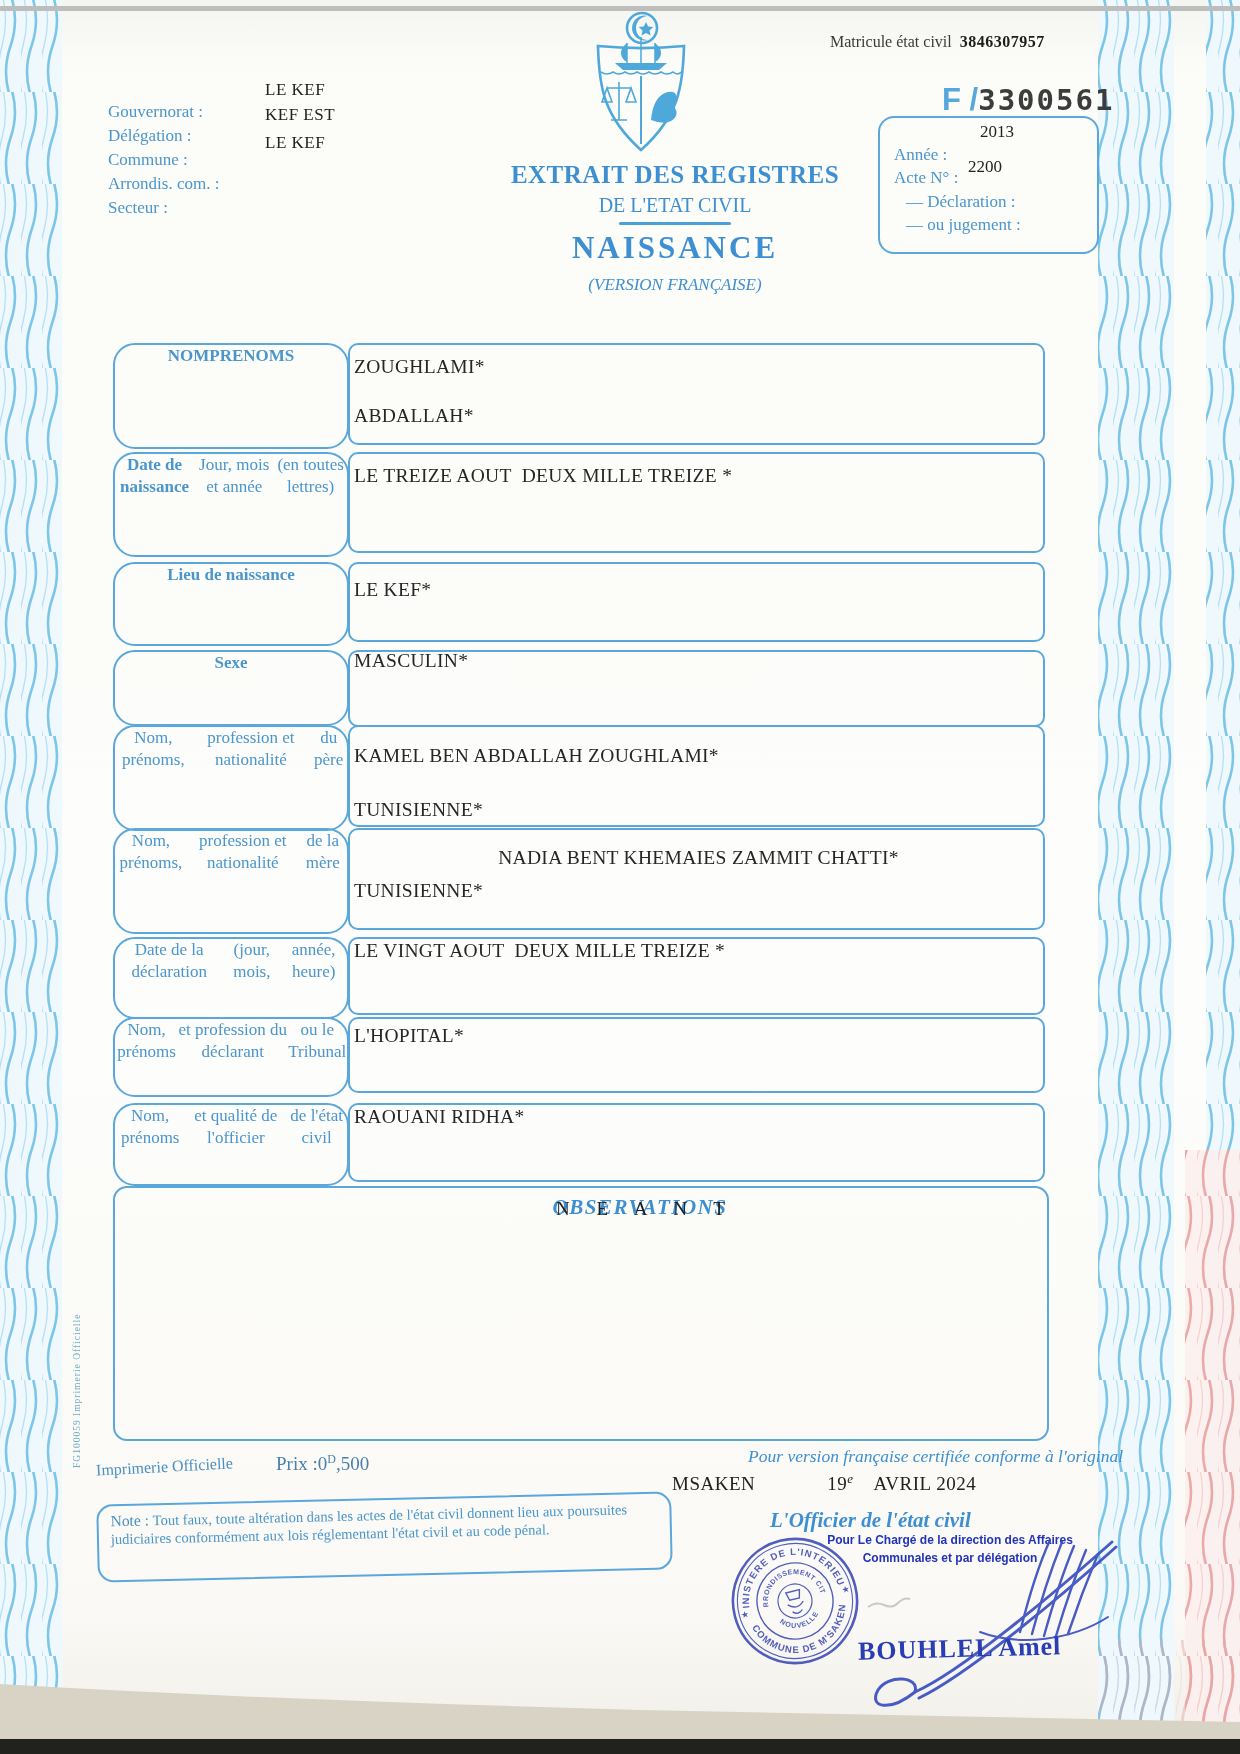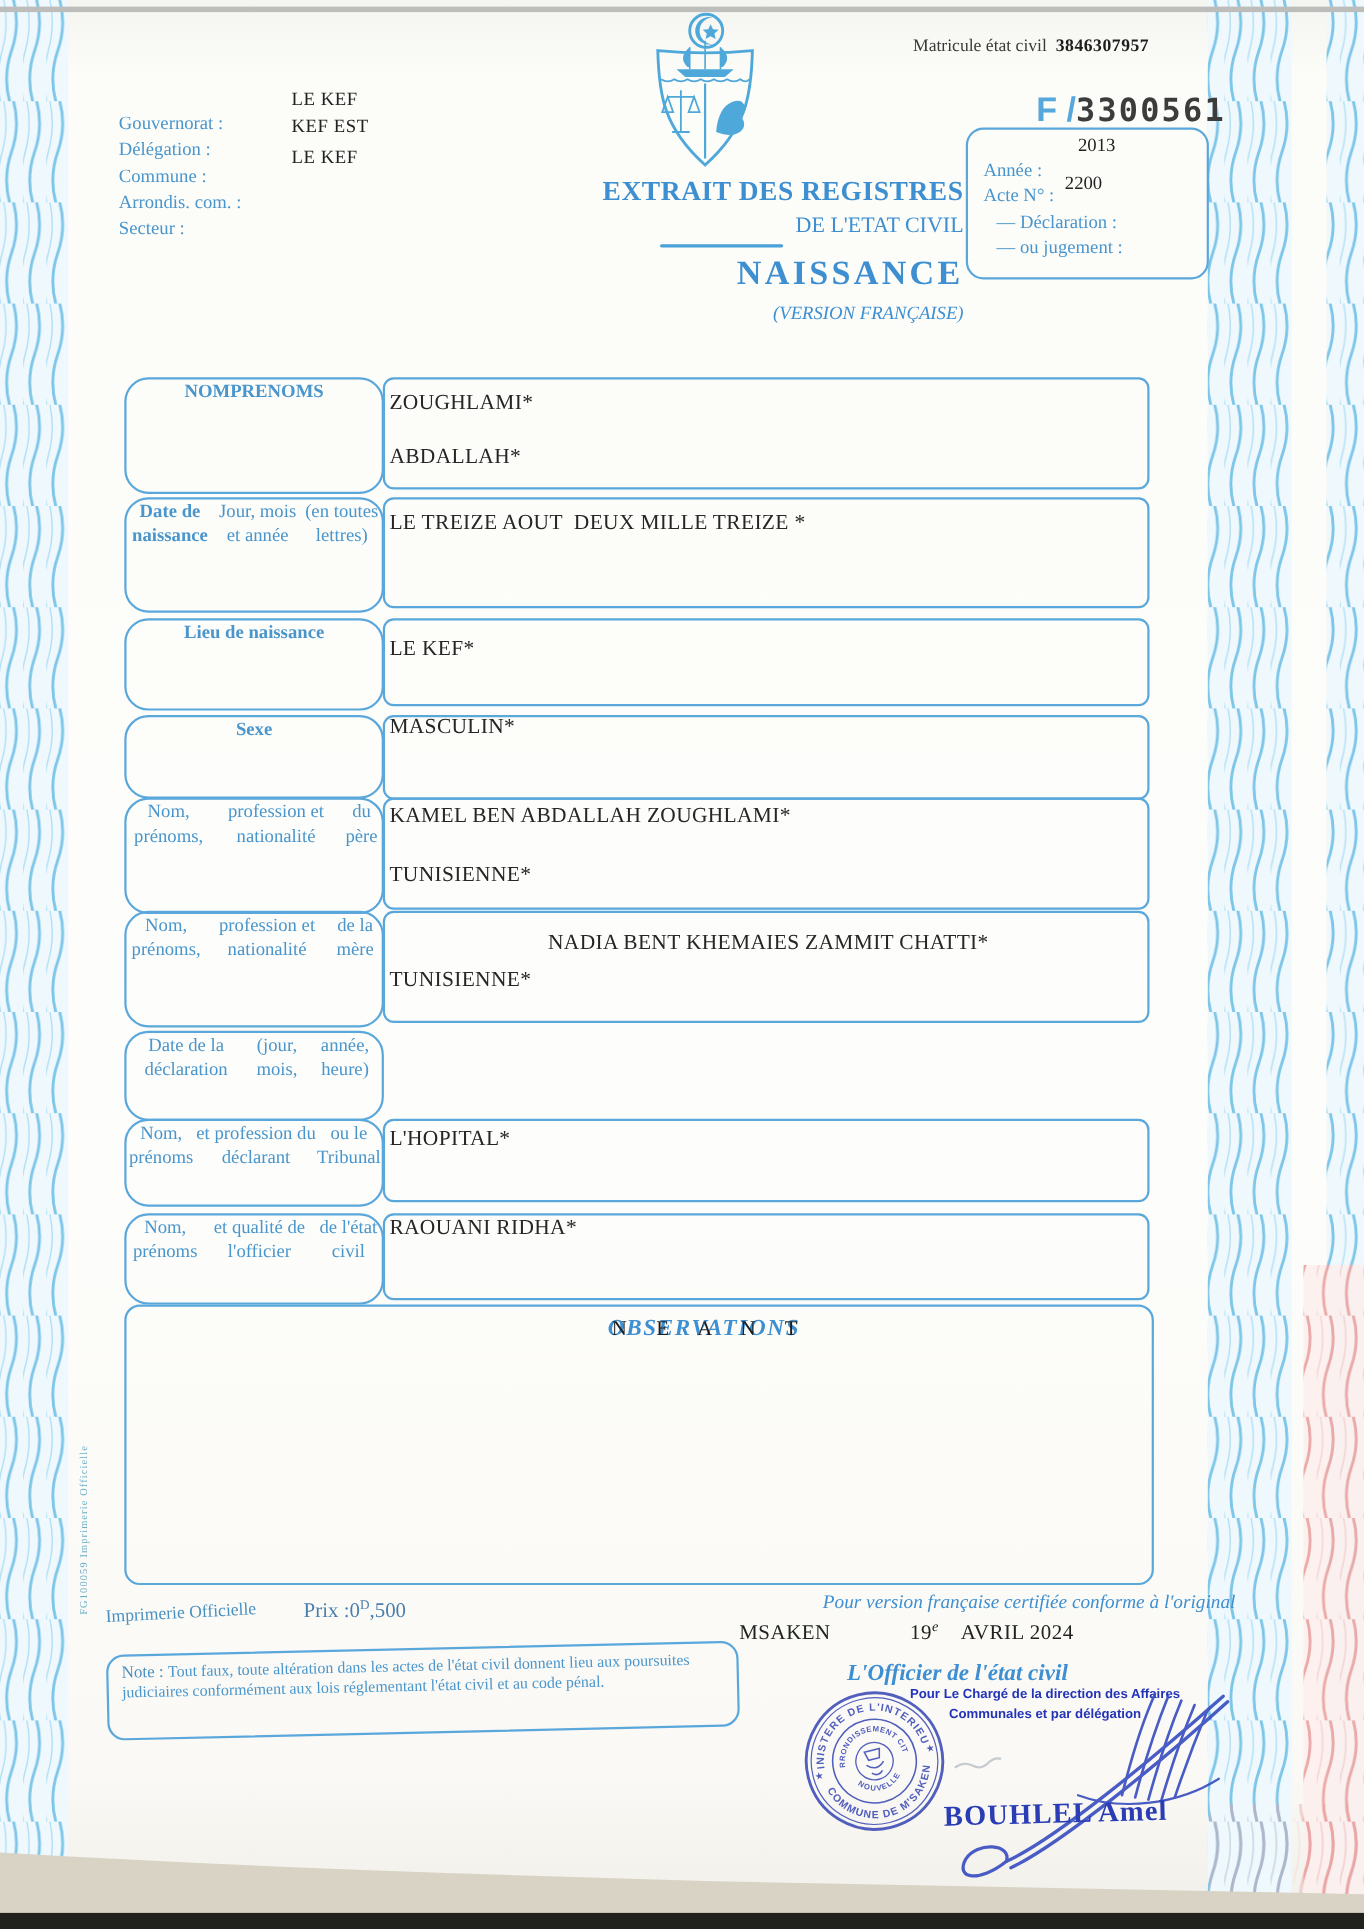--- a/index.html
+++ b/index.html
@@ -18,21 +18,21 @@
   .matricule b{color:#1d1d1d;letter-spacing:.5px;}
   .serial{left:918px;top:64px;white-space:pre;}
   .serial .f{font-family:"Liberation Sans",sans-serif;font-size:31px;font-weight:bold;color:#56a8dc;}
   .serial .num{font-family:"DejaVu Sans Mono",monospace;font-size:29px;font-weight:bold;color:#3c3c3c;letter-spacing:2px;}
 
   
   .admin-labels{left:108px;top:100px;font-size:17px;color:#4a96cc;line-height:24px;}
   .admin-val{font-size:17px;color:#222;letter-spacing:.5px;}
 
   
-  .titleblock{left:436px;top:161px;width:440px;text-align:right;color:#3d8fd1;}
+  .titleblock{left:455px;top:161px;width:440px;text-align:center;color:#3d8fd1;}
   .t1{font-size:25px;font-weight:bold;letter-spacing:.5px;}
   .t2{font-size:20px;margin-top:5px;}
   .t-rule{width:112px;height:3px;background:#4aa0d8;margin:5px auto 0 auto;border-radius:2px;}
   .t3{font-size:31px;font-weight:bold;letter-spacing:3px;margin-top:5px;}
   .t4{font-size:17px;font-style:italic;margin-top:9px;}
 
   
   .actebox{left:878px;top:116px;width:217px;height:134px;border:2px solid #5aa7dc;border-radius:16px;}
   .actebox div{position:absolute;font-size:17px;}
   .blue{color:#4a96cc;}
@@ -192,38 +192,41 @@
     <div class="abs valbox" style="top:650px;height:77px;">
       <div class="vl" style="margin-top:-3px;">MASCULIN*</div>
     </div>
 
     <div class="abs lblbox" style="top:725px;height:102px;">
       <div class="ll">Nom, prénoms,</div>
       <div class="ll">profession et nationalité</div>
       <div class="ll">du père</div>
     </div>
     <div class="abs valbox" style="top:725px;height:102px;">
-      <div class="vl" style="margin-top:3px;">KAMEL BEN ABDALLAH ZOUGHLAMI*</div>
+      <div class="vl" style="margin-top:17px;">KAMEL BEN ABDALLAH ZOUGHLAMI*</div>
       <div class="vl" style="margin-top:30px;">TUNISIENNE*</div>
     </div>
 
     <div class="abs lblbox" style="top:828px;height:102px;">
       <div class="ll">Nom, prénoms,</div>
       <div class="ll">profession et nationalité</div>
       <div class="ll">de la mère</div>
     </div>
     <div class="abs valbox" style="top:828px;height:102px;">
       <div class="vl" style="margin-top:16px;text-align:center;">NADIA BENT KHEMAIES ZAMMIT CHATTI*</div>
       <div class="vl" style="margin-top:9px;">TUNISIENNE*</div>
     </div>
 
     <div class="abs lblbox" style="top:937px;height:78px;">
       <div class="ll">Date de la déclaration</div>
       <div class="ll">(jour, mois,</div>
       <div class="ll">année, heure)</div>
+    </div>
+    <div class="abs valbox" style="top:937px;height:78px;">
+      <div class="vl" style="margin-top:0px;">LE VINGT AOUT  DEUX MILLE TREIZE *</div>
     </div>
 
     <div class="abs lblbox" style="top:1017px;height:76px;">
       <div class="ll">Nom, prénoms</div>
       <div class="ll">et profession du déclarant</div>
       <div class="ll">ou le Tribunal</div>
     </div>
     <div class="abs valbox" style="top:1017px;height:76px;">
       <div class="vl" style="margin-top:5px;">L'HOPITAL*</div>
     </div>

